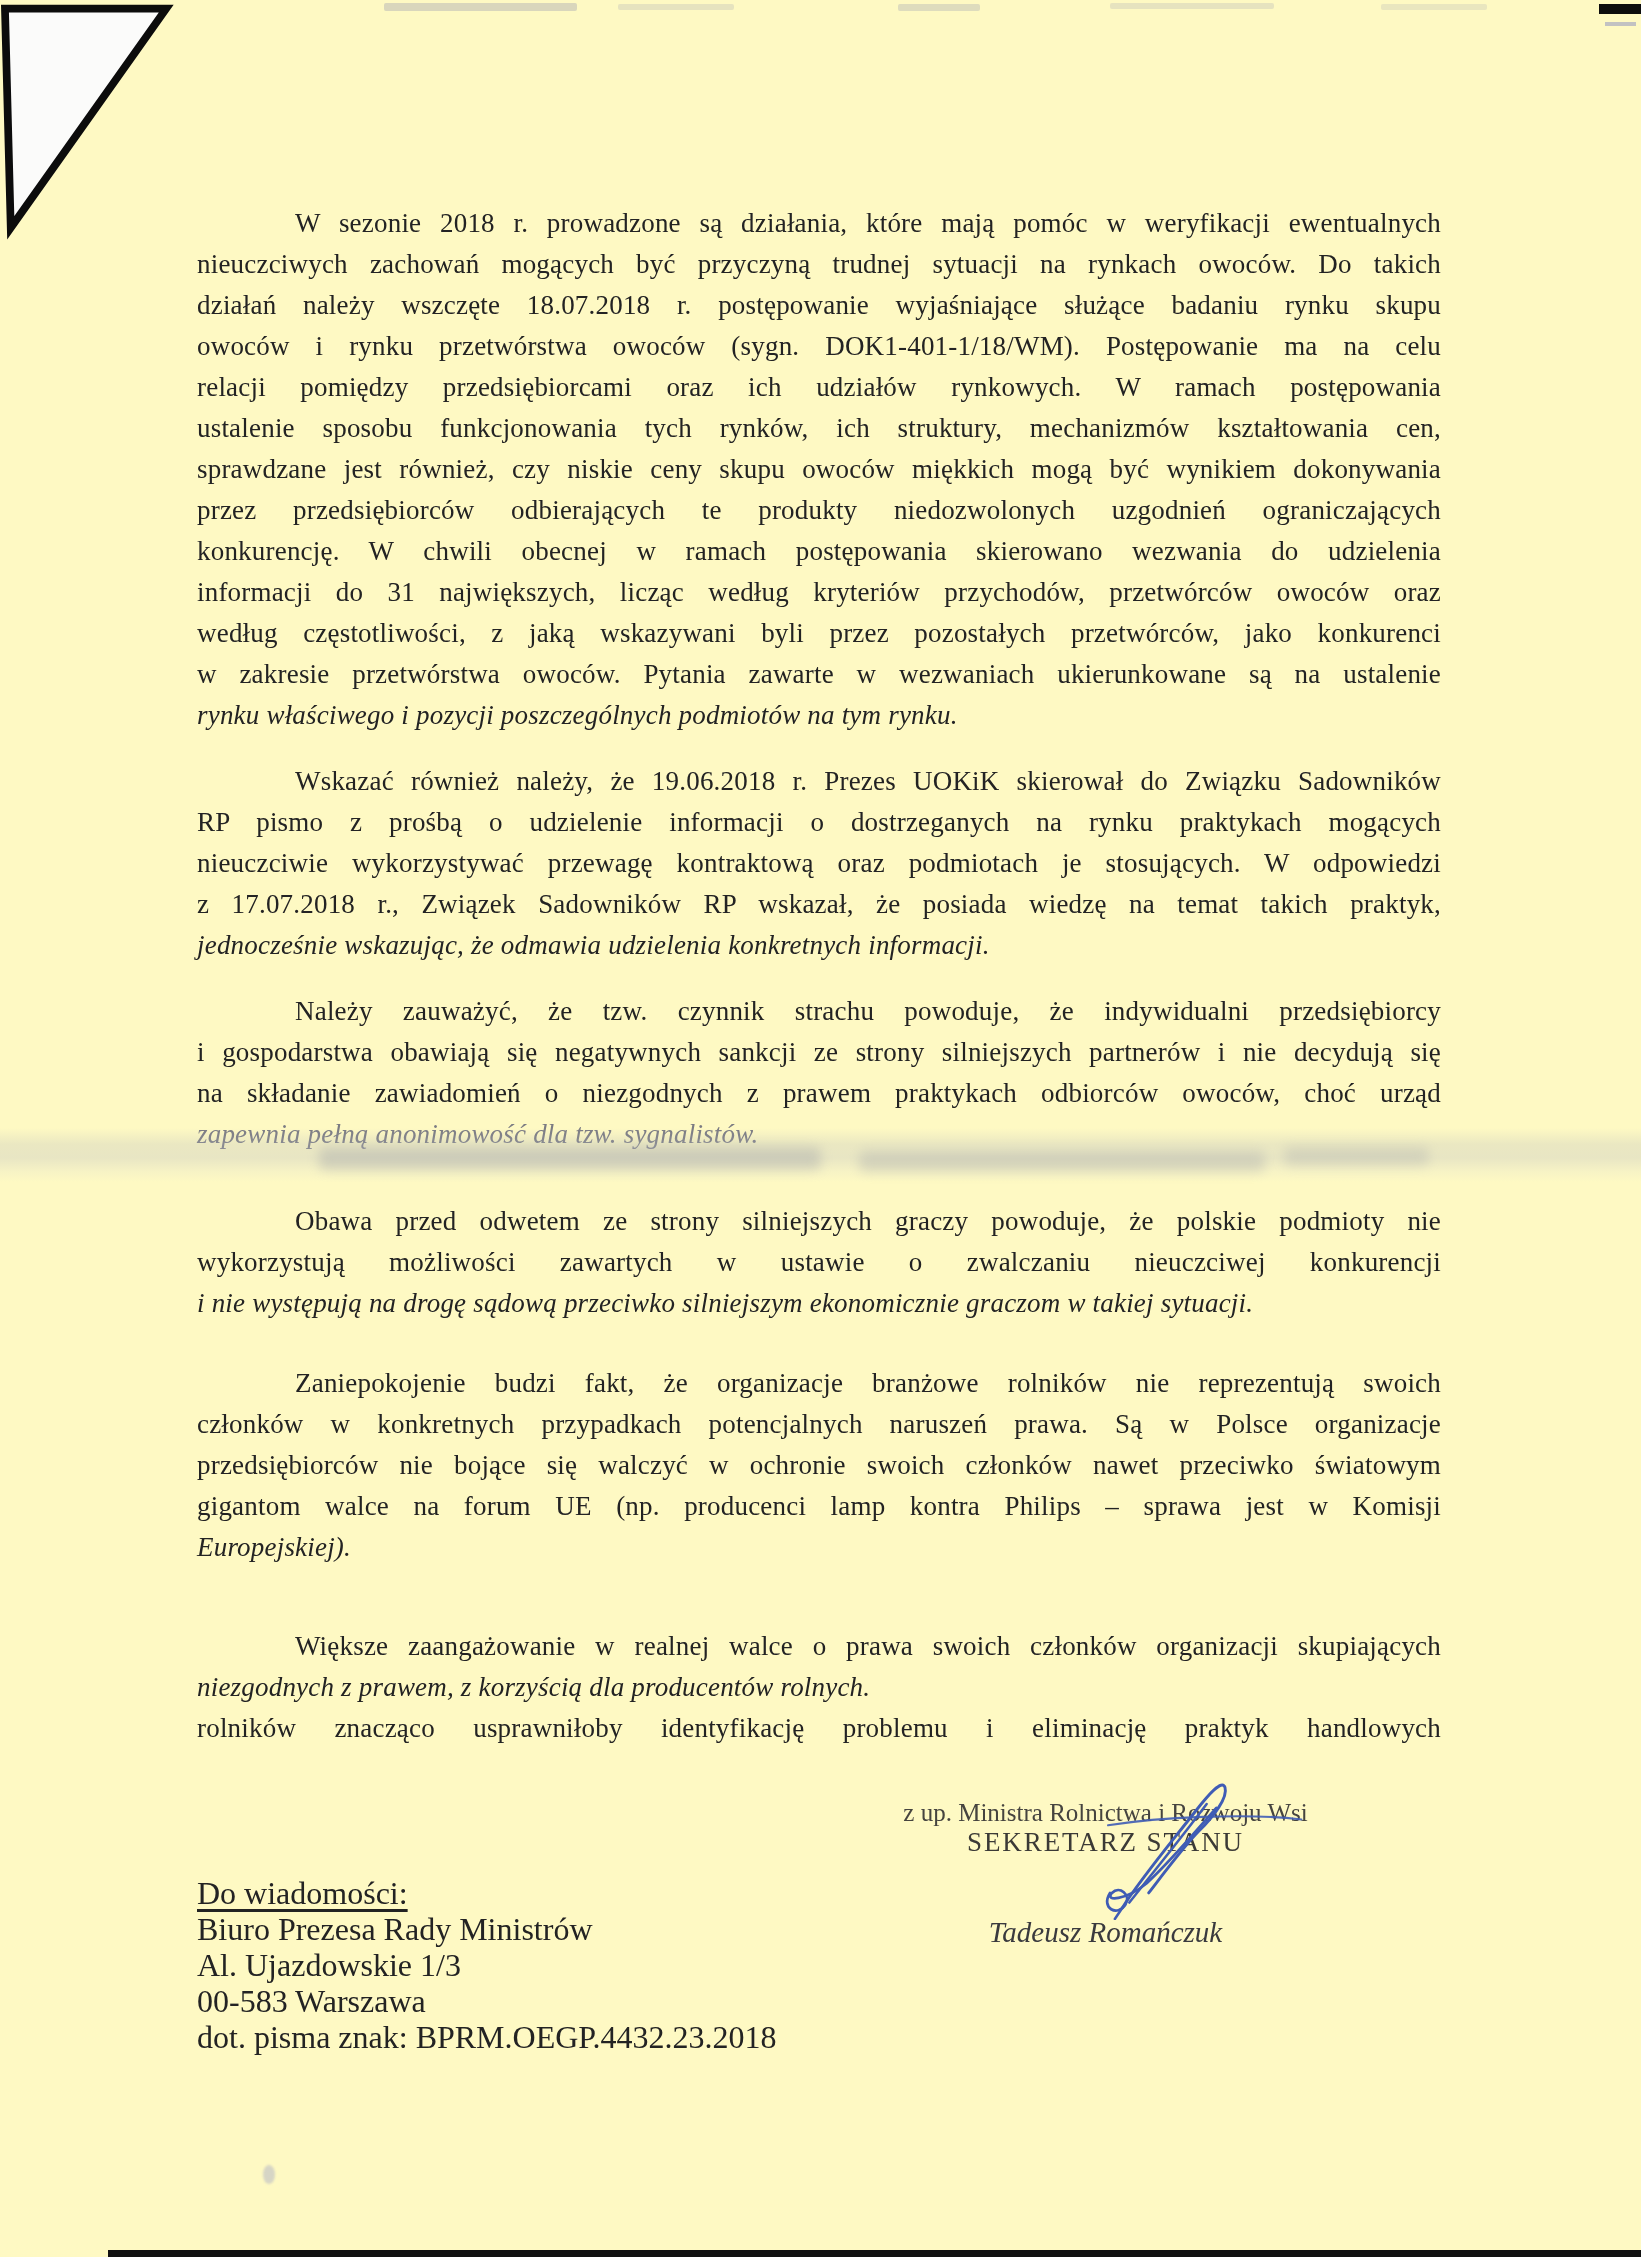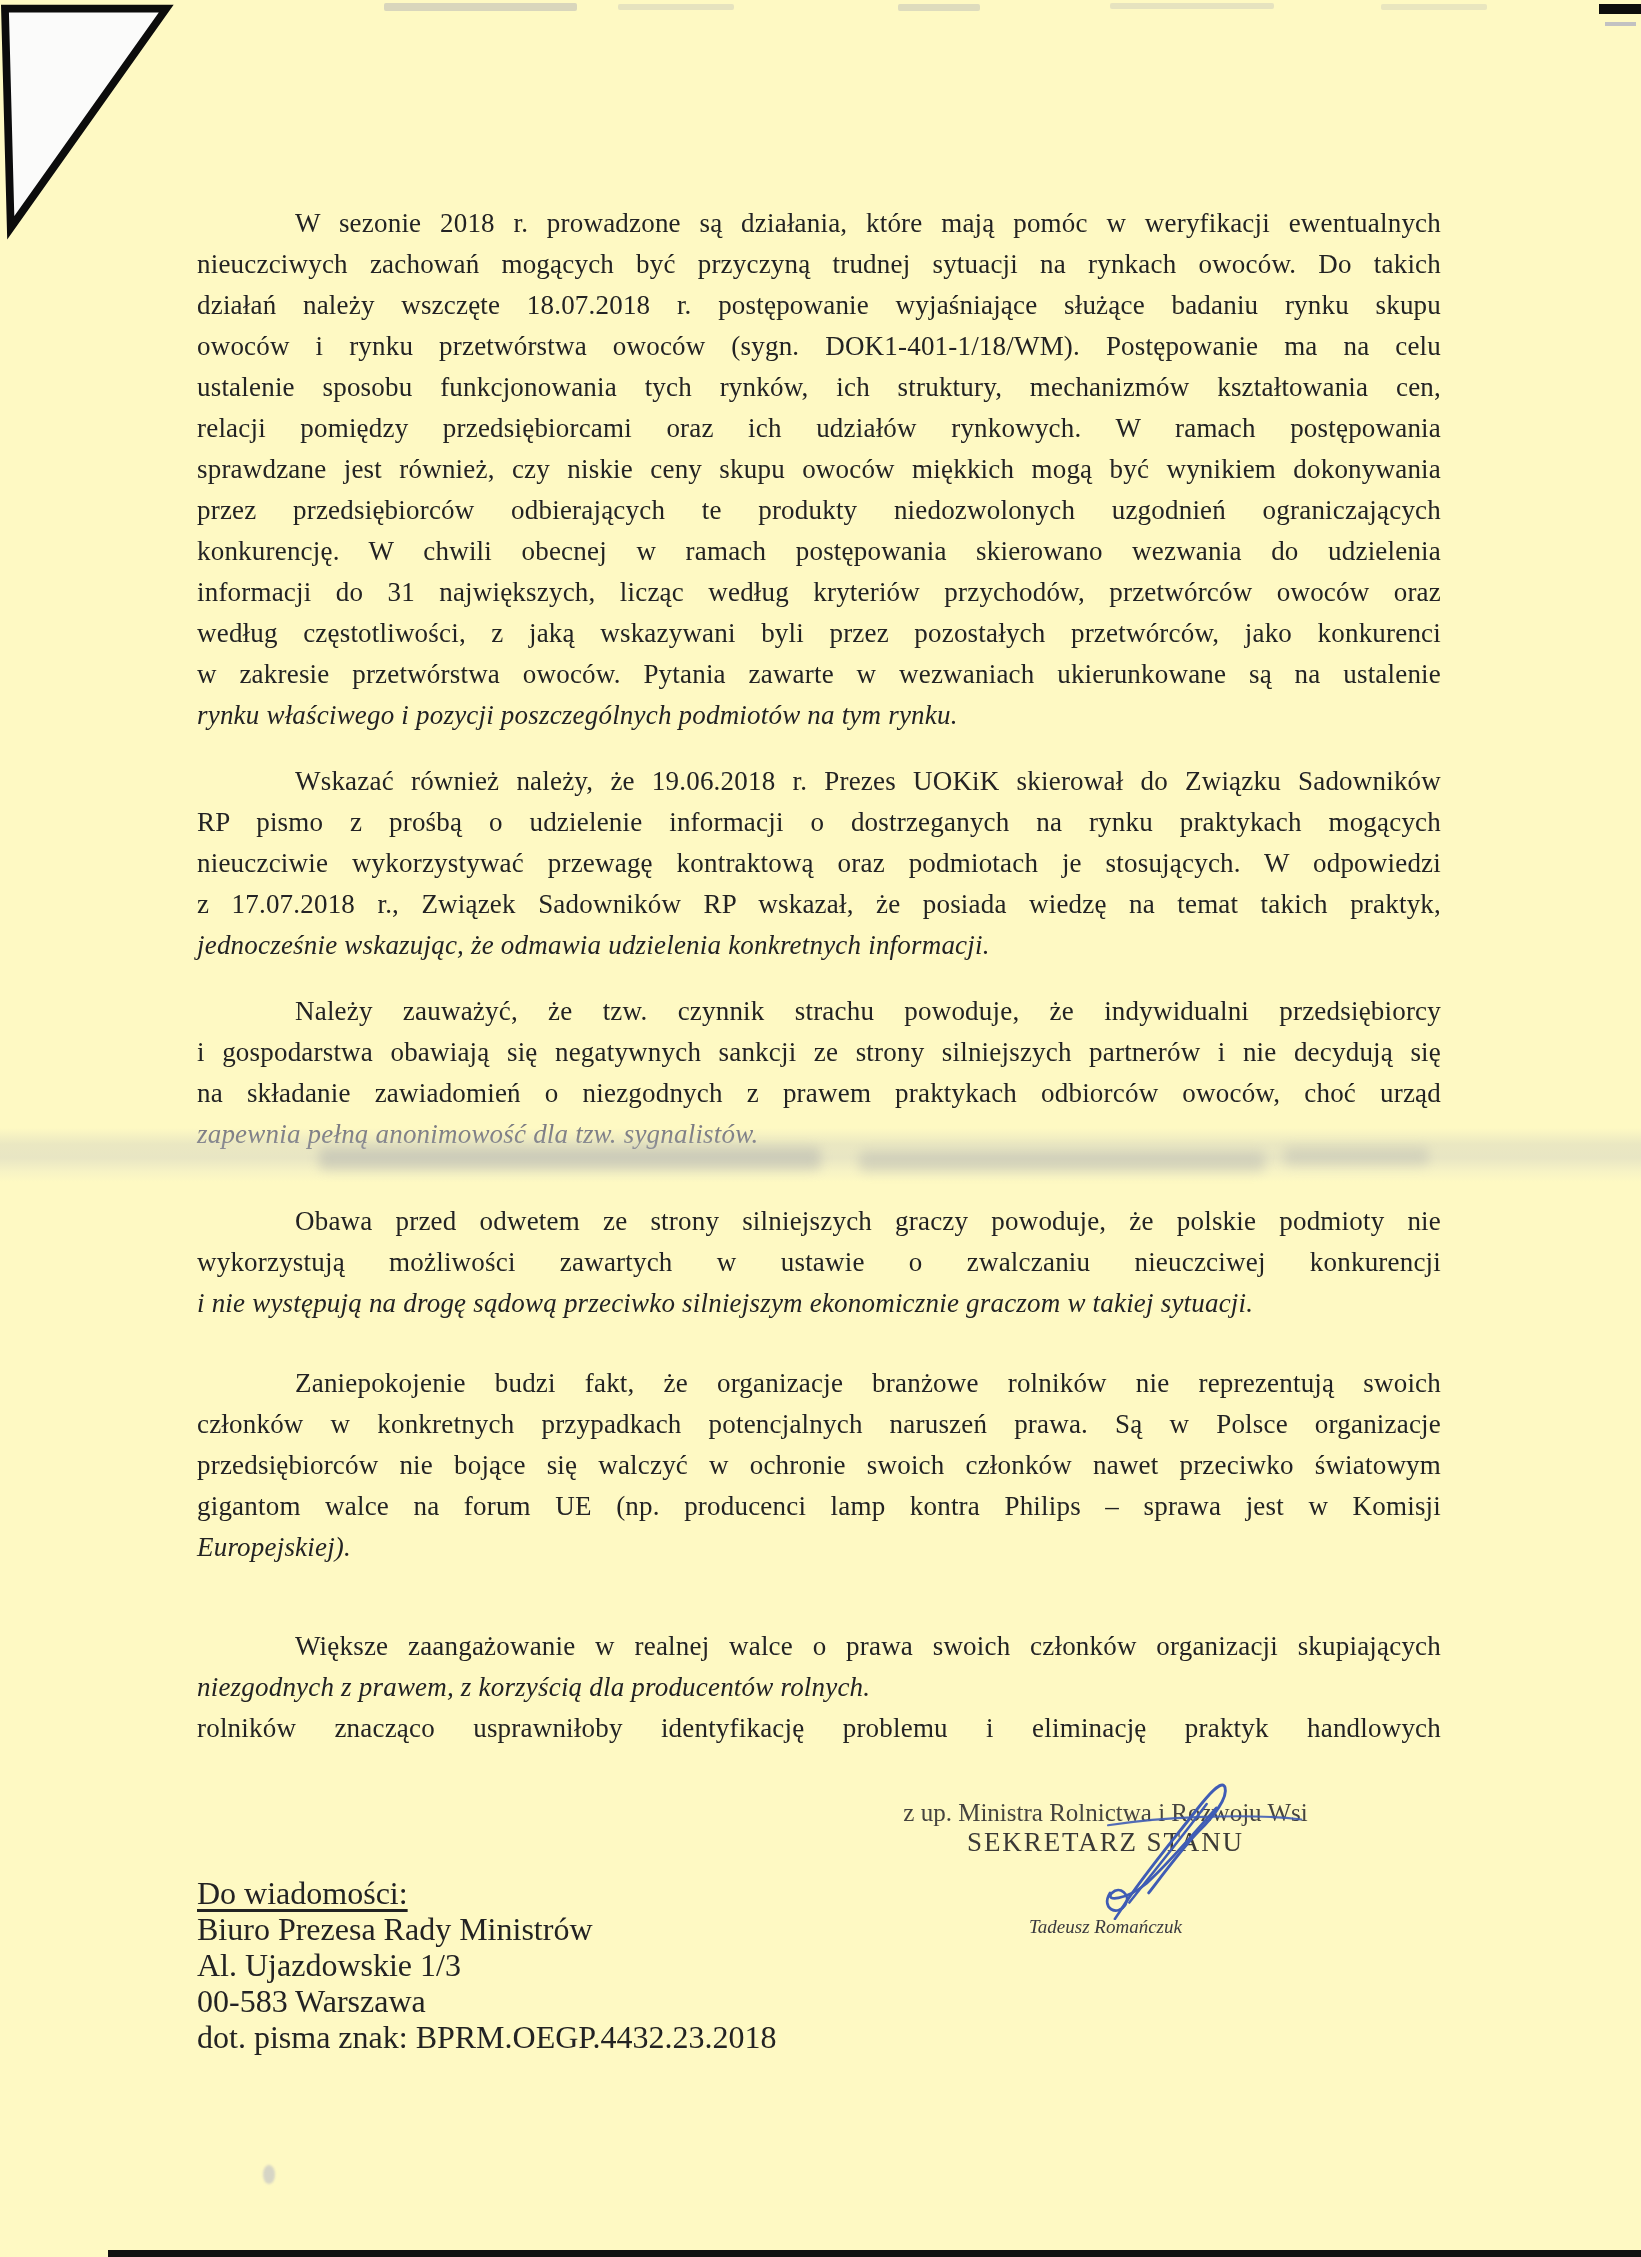--- a/index.html
+++ b/index.html
@@ -29,21 +29,21 @@
     white-space:normal;
   }
   .line.first{padding-left:98px;}
   .line.lastline{text-align-last:left;font-style:italic;}
   .line.faded{color:#7b7b82;}
   
   .sig-block{position:absolute;left:874px;top:1798px;width:463px;text-align:center;}
   .sig-authority{font-size:25px;color:#46443f;line-height:29px;}
   .sig-title{font-size:27px;color:#3b3a36;letter-spacing:1.9px;line-height:31px;}
   .sig-name{position:absolute;left:874px;top:1916px;width:463px;text-align:center;
-    font-size:19px;font-style:italic;color:#3a3a3e;}
+    font-size:29px;font-style:italic;color:#3a3a3e;}
   .sig-ink{position:absolute;left:1081px;top:1775px;width:232px;height:145px;}
   
   .cc-block{position:absolute;left:197px;top:1875px;font-size:32px;line-height:36px;}
   .cc-heading{text-decoration:underline;text-underline-offset:4.8px;}
   
   .corner-fold{position:absolute;left:0;top:0;width:203px;height:251px;}
   .edge-noise{position:absolute;background:#b9b9b6;opacity:.55;border-radius:1.9px;}
   .mark-black{position:absolute;background:#0d0d0d;}
   .mark-gray{position:absolute;background:#c2c2c2;}
   .smear-band{
@@ -76,22 +76,22 @@
   <div class="edge-noise" style="left:1381px;top:3.9px;width:106px;height:5.8px;opacity:.3;"></div>
   <div class="mark-black" style="left:1599px;top:3.9px;width:42px;height:9.7px;"></div>
   <div class="mark-gray" style="left:1605px;top:22px;width:31px;height:3.9px;"></div>
 
   <div class="letter-body">
       <div class="para">
         <div class="line first">W sezonie 2018 r. prowadzone są działania, które mają pomóc w weryfikacji ewentualnych</div>
         <div class="line">nieuczciwych zachowań mogących być przyczyną trudnej sytuacji na rynkach owoców. Do takich</div>
         <div class="line">działań należy wszczęte 18.07.2018 r. postępowanie wyjaśniające służące badaniu rynku skupu</div>
         <div class="line">owoców i rynku przetwórstwa owoców (sygn. DOK1-401-1/18/WM). Postępowanie ma na celu</div>
+        <div class="line">relacji pomiędzy przedsiębiorcami oraz ich udziałów rynkowych. W ramach postępowania</div>
         <div class="line">ustalenie sposobu funkcjonowania tych rynków, ich struktury, mechanizmów kształtowania cen,</div>
-        <div class="line">relacji pomiędzy przedsiębiorcami oraz ich udziałów rynkowych. W ramach postępowania</div>
         <div class="line">sprawdzane jest również, czy niskie ceny skupu owoców miękkich mogą być wynikiem dokonywania</div>
         <div class="line">przez przedsiębiorców odbierających te produkty niedozwolonych uzgodnień ograniczających</div>
         <div class="line">konkurencję. W chwili obecnej w ramach postępowania skierowano wezwania do udzielenia</div>
         <div class="line">informacji do 31 największych, licząc według kryteriów przychodów, przetwórców owoców oraz</div>
         <div class="line">według częstotliwości, z jaką wskazywani byli przez pozostałych przetwórców, jako konkurenci</div>
         <div class="line">w zakresie przetwórstwa owoców. Pytania zawarte w wezwaniach ukierunkowane są na ustalenie</div>
         <div class="line lastline">rynku właściwego i pozycji poszczególnych podmiotów na tym rynku.</div>
       </div>
       <div class="para">
         <div class="line first">Wskazać również należy, że 19.06.2018 r. Prezes UOKiK skierował do Związku Sadowników</div>

